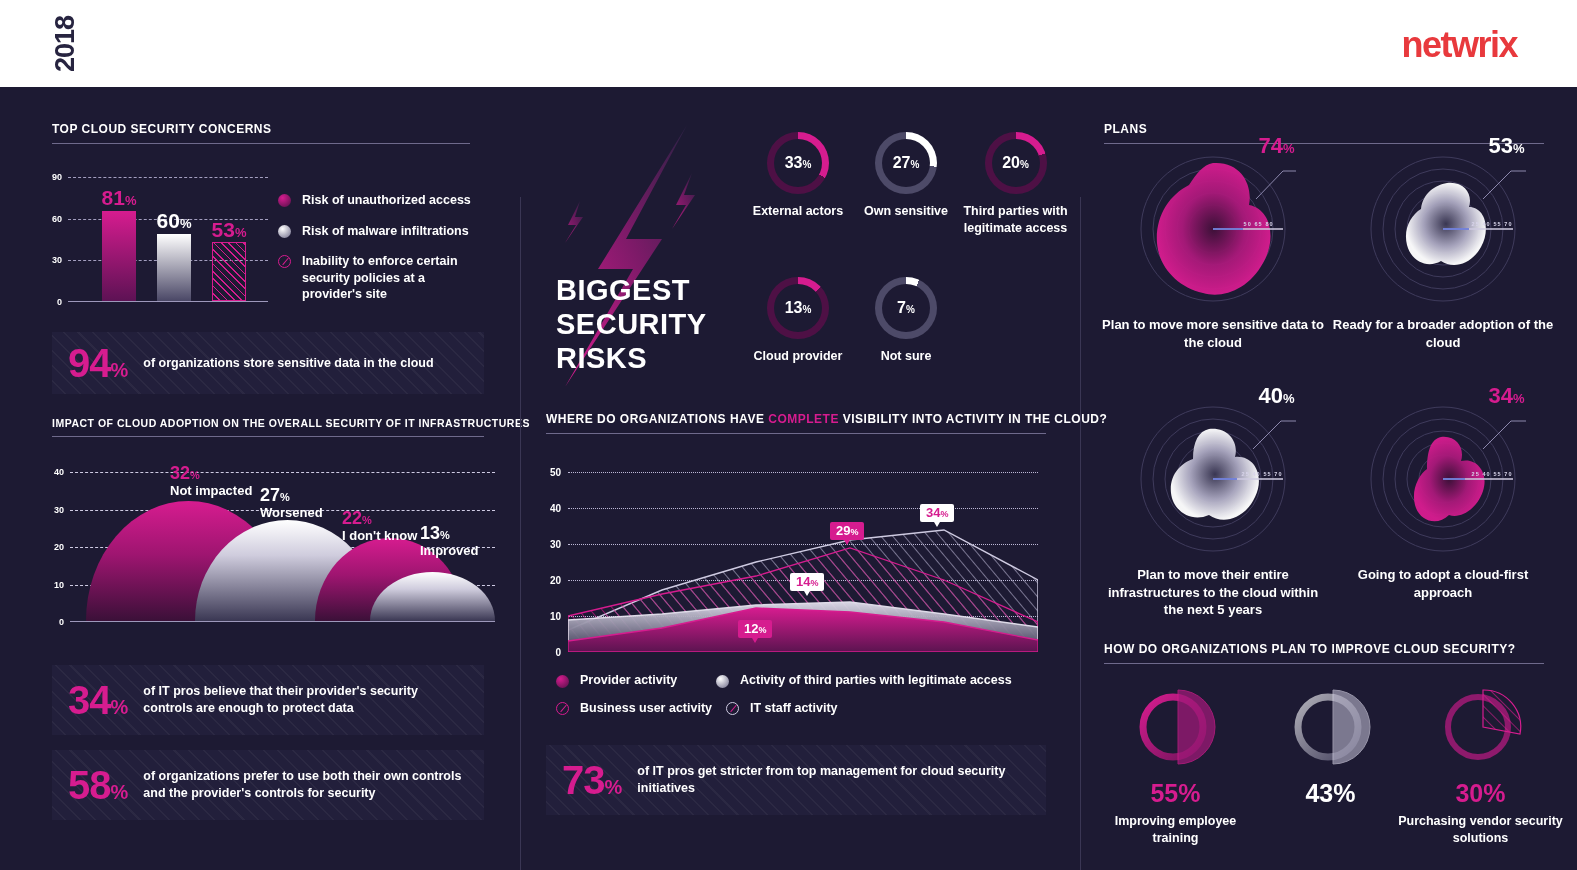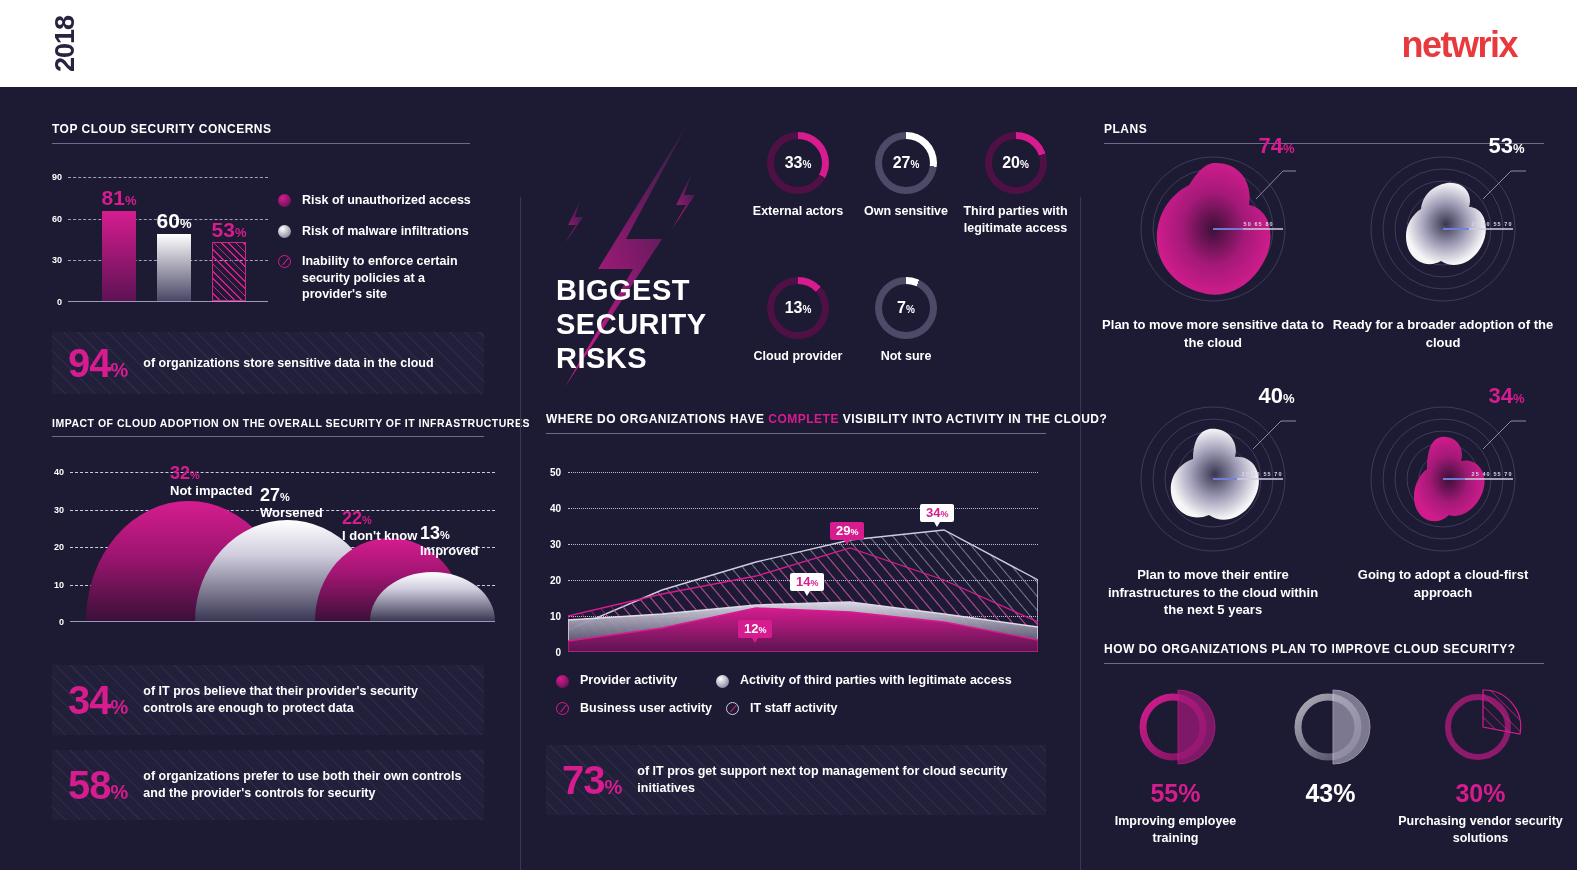--- a/index.html
+++ b/index.html
@@ -381,21 +381,21 @@
         <div class="lg-txt">Business user activity</div>
       </div>
       <div class="ac-lg">
         <div class="lg-dot d-hatch" style="border-color:#cfcbe2;"></div>
         <div class="lg-txt">IT staff activity</div>
       </div>
     </div>
 
     <div class="stat" style="position:absolute;left:26px;top:658px;width:500px;height:70px;">
       <div class="stat-num"><span>73</span><span class="pc">%</span></div>
-      <div class="stat-txt">of IT pros get support next top management for cloud security initiatives</div>
+      <div class="stat-txt">of IT pros get stricter from top management for cloud security initiatives</div>
     </div>
   </div>
 
   <div class="col col-right">
     <div class="vdiv" style="left:0;"></div>
 
     <div style="position:absolute;left:24px;top:35px;width:440px;">
       <div class="sec-title">PLANS</div>
       <div class="sec-rule"></div>
     </div>

